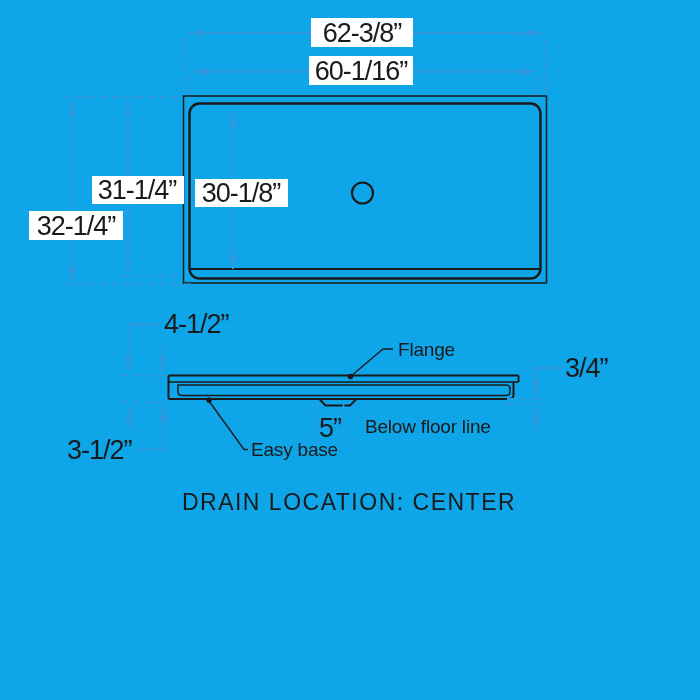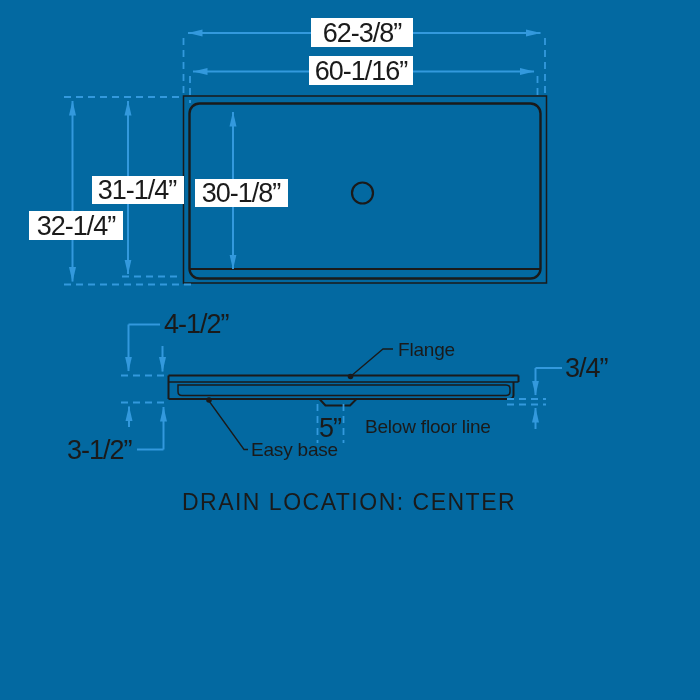--- a/index.html
+++ b/index.html
@@ -1,16 +1,16 @@
 <!DOCTYPE html>
 <html><head>
 <meta charset="utf-8">
 <style>
   html,body{margin:0;padding:0;background:#ffffff;}
-  .stage{width:700px;height:700px;background:#0369a1;position:relative;font-family:"Liberation Sans",sans-serif;}
+  .stage{width:700px;height:700px;background:#0ea5e9;position:relative;font-family:"Liberation Sans",sans-serif;}
   svg{display:block;}
   text{fill:#1a1a1a;font-family:"Liberation Sans","DejaVu Sans",sans-serif;}
   .dim{font-size:27px;letter-spacing:-1px;}
   .lbl{font-size:19px;letter-spacing:-0.2px;}
   .title{font-size:23px;letter-spacing:1.5px;font-weight:500;}
   .blk{stroke:#1a1a1a;fill:none;}
   .blu{stroke:#3399DD;fill:none;stroke-width:2;}
   .dash{stroke:#3399DD;fill:none;stroke-width:1.8;stroke-dasharray:7 5;}
   .plate{fill:#ffffff;stroke:none;}
   .ldr{stroke:#1a1a1a;stroke-width:1.3;fill:none;}

